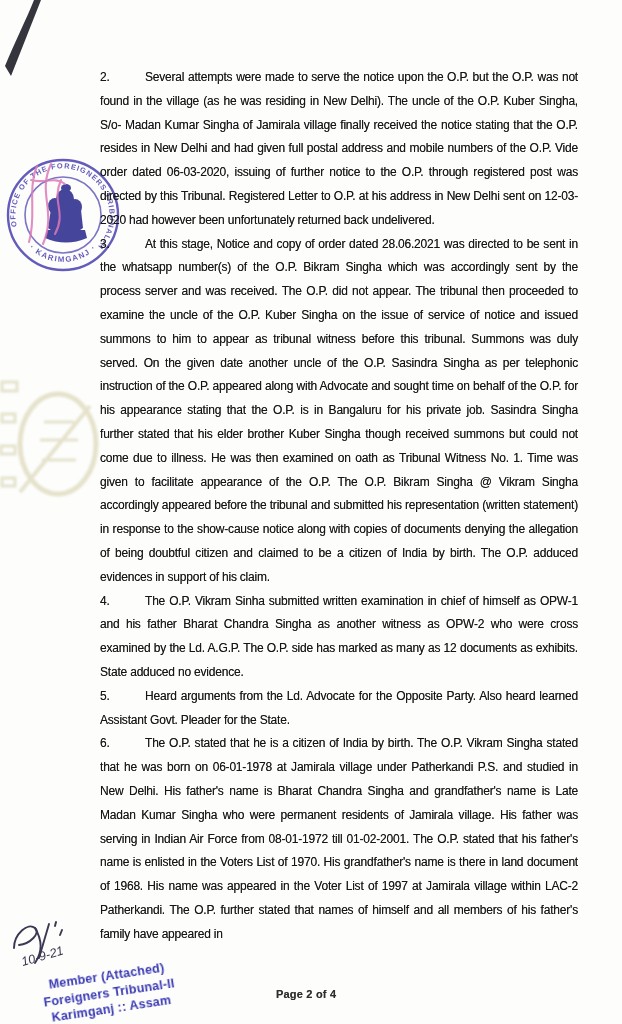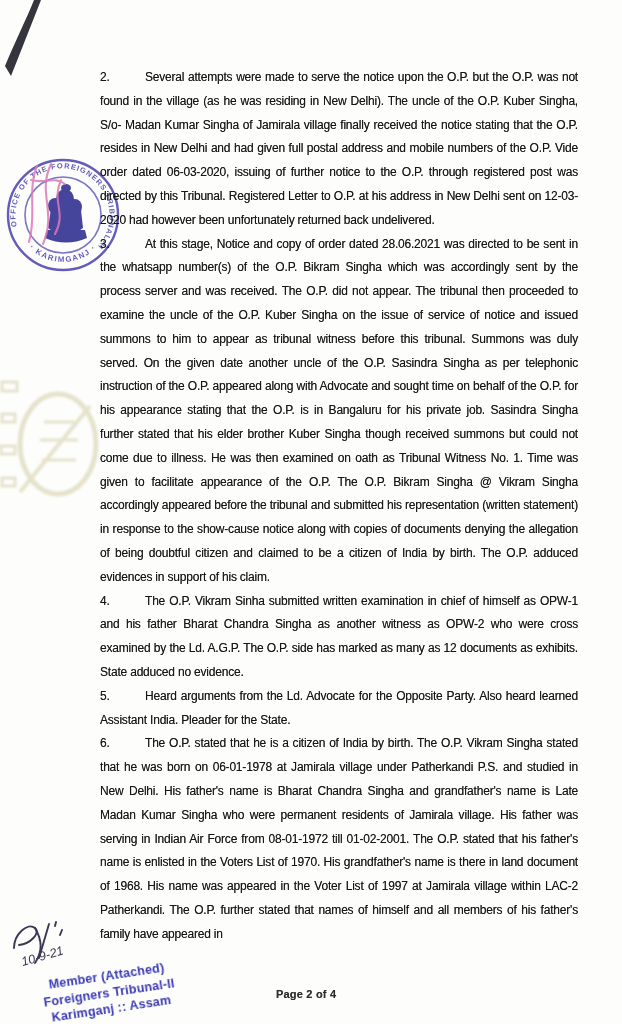--- a/index.html
+++ b/index.html
@@ -130,21 +130,21 @@
       <rect x="1" y="76" width="14" height="8" stroke-width="3"></rect>
       <rect x="2" y="108" width="13" height="8" stroke-width="3"></rect>
       <path d="M44,52 L74,52 M40,70 L78,70 M42,90 L76,90" stroke-width="3"></path>
     </g>
   </svg>
 
   <div class="content">
     <p class="para"><span class="pnum">2.</span><span>Several attempts were made to serve the notice upon the O.P. but the O.P. was not found in the village (as he was residing in New Delhi). The uncle of the O.P. Kuber Singha, S/o- Madan Kumar Singha of Jamirala village finally received the notice stating that the O.P. resides in New Delhi and had given full postal address and mobile numbers of the O.P. Vide order dated 06-03-2020, issuing of further notice to the O.P. through registered post was directed by this Tribunal. Registered Letter to O.P. at his address in New Delhi sent on 12-03-2020 had however been unfortunately returned back undelivered.</span></p>
     <p class="para"><span class="pnum">3.</span><span>At this stage, Notice and copy of order dated 28.06.2021 was directed to be sent in the whatsapp number(s) of the O.P. Bikram Singha which was accordingly sent by the process server and was received. The O.P. did not appear. The tribunal then proceeded to examine the uncle of the O.P. Kuber Singha on the issue of service of notice and issued summons to him to appear as tribunal witness before this tribunal. Summons was duly served. On the given date another uncle of the O.P. Sasindra Singha as per telephonic instruction of the O.P. appeared along with Advocate and sought time on behalf of the O.P. for his appearance stating that the O.P. is in Bangaluru for his private job. Sasindra Singha further stated that his elder brother Kuber Singha though received summons but could not come due to illness. He was then examined on oath as Tribunal Witness No. 1. Time was given to facilitate appearance of the O.P.  The O.P. Bikram Singha @ Vikram Singha accordingly appeared before the tribunal and submitted his representation (written statement) in response to the show-cause notice along with copies of documents denying the allegation of being doubtful citizen and claimed to be a citizen of India by birth. The O.P. adduced evidences in support of his claim.</span></p>
     <p class="para"><span class="pnum">4.</span><span>The O.P. Vikram Sinha submitted written examination in chief of himself as OPW-1 and his father Bharat Chandra Singha as another witness as OPW-2 who were cross examined by the Ld. A.G.P. The O.P. side has marked as many as 12 documents as exhibits. State adduced no evidence.</span></p>
-    <p class="para"><span class="pnum">5.</span><span>Heard arguments from the Ld. Advocate for the Opposite Party. Also heard learned Assistant India. Pleader for the State.</span></p>
+    <p class="para"><span class="pnum">5.</span><span>Heard arguments from the Ld. Advocate for the Opposite Party. Also heard learned Assistant Govt. Pleader for the State.</span></p>
     <p class="para"><span class="pnum">6.</span><span>The O.P. stated that he is a citizen of India by birth. The O.P. Vikram Singha stated that he was born on 06-01-1978 at Jamirala village under Patherkandi P.S. and studied in New Delhi. His father's name is Bharat Chandra Singha and grandfather's name is Late Madan Kumar Singha who were permanent residents of Jamirala village. His father was serving in Indian Air Force from 08-01-1972 till 01-02-2001. The O.P. stated that his father's name is enlisted in the Voters List of 1970. His grandfather's name is there in land document of 1968. His name was appeared in the Voter List of 1997 at Jamirala village within LAC-2 Patherkandi. The O.P. further stated that names of himself and all members of his father's family have appeared in</span></p>
   </div>
 
   <div class="sign-area">
     <svg class="sig-svg" width="130" height="70" viewBox="0 0 130 70">
       <g fill="none" stroke="#3c3752" stroke-width="1.9" stroke-linecap="round">
         <path d="M10,32 C10,18 24,6 31,12 C37,17 26,28 15,29"></path>
         <path d="M31,12 C37,22 40,34 31,47"></path>
         <path d="M45,8 L35,42"></path>
         <path d="M52,6 L51,10"></path>

